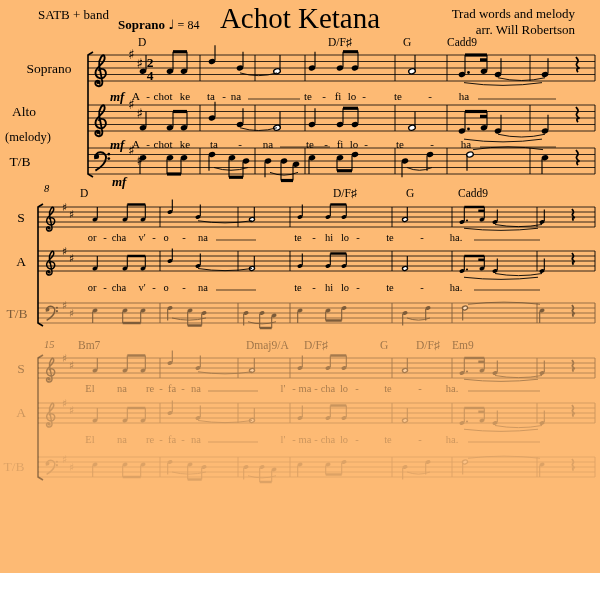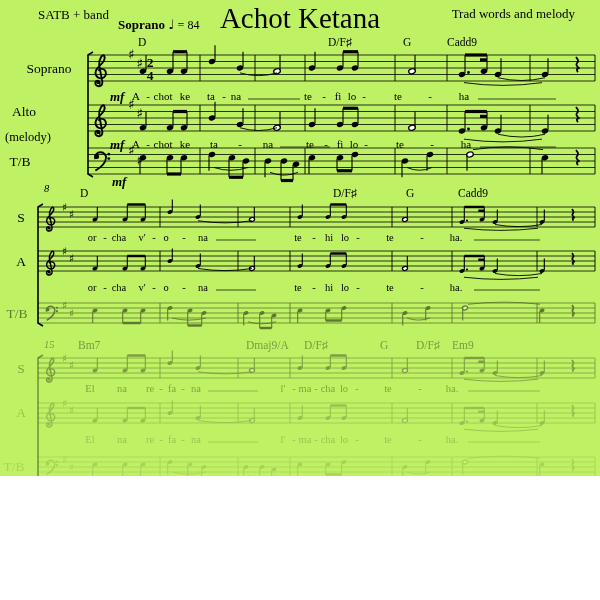--- a/index.html
+++ b/index.html
@@ -1,16 +1,16 @@
 <!DOCTYPE html>
 <html><head>
 <meta charset="utf-8">
 <style>
   html,body{margin:0;padding:0;background:#fff;}
-  .page{position:relative;width:600px;height:476px;background:#bef264;overflow:hidden;
+  .page{position:relative;width:600px;height:573px;background:#fdba74;overflow:hidden;
         font-family:"Liberation Serif",serif;color:#000;}
   .hdr{position:absolute;white-space:nowrap;}
   .ens{left:38px;top:7px;font-size:13px;}
   .tempo{left:118px;top:17px;font-size:13px;}
   .tempo .tw{font-weight:bold;}
   .tempo .tn{font-family:"DejaVu Sans",sans-serif;font-size:13px;}
   .tempo .tv{font-size:12px;text-align:right;}
   .title{left:0;right:0;top:2px;text-align:center;font-size:29px;}
   .credit{right:25px;text-align:right;font-size:13px;margin-left:44px;}
   .c1{top:6px;}
@@ -41,20 +41,21 @@
 
 <div class="page">
   <div class="hdr ens">SATB + band</div>
   <div class="hdr tempo">
     <span class="tw">Soprano</span>
     <span class="tn">♩</span>
     <span class="tv">= 84</span>
   </div>
   <div class="hdr title">Achot Ketana</div>
   <div class="hdr credit c1">Trad words and melody</div>
+  <div class="hdr credit c2">arr. Will Robertson</div>
   <svg id="score" width="600" height="600" viewBox="0 0 600 600">
       <g>
         <g opacity="1">
           <text x="138" y="46" class="chord">D</text>
           <text x="328" y="46" class="chord">D/F♯</text>
           <text x="403" y="46" class="chord">G</text>
           <text x="447" y="46" class="chord">Cadd9</text>
           <path d="M93,52 L88,55 L88,174 L93,177" class="bracket"></path>
         </g>
         <g opacity="1">

